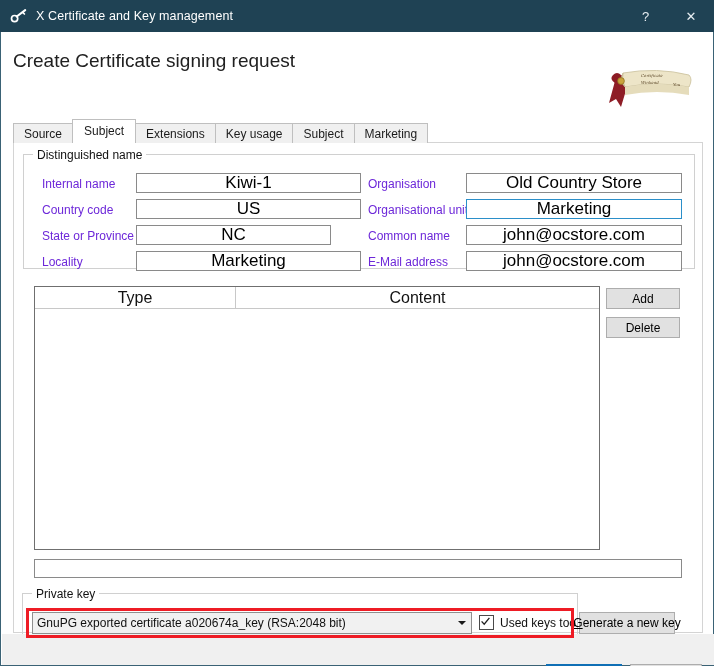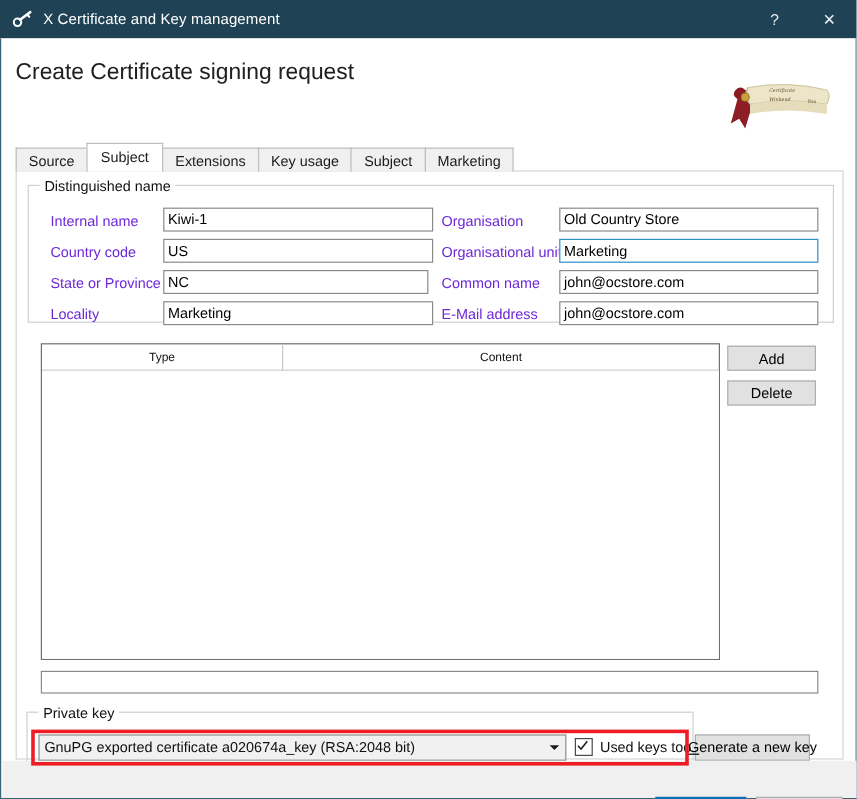--- a/index.html
+++ b/index.html
@@ -132,21 +132,21 @@
     position: absolute;
     top: -7px; left: 9px;
     background: #ffffff;
     padding: 0 4px;
     font-size: 12px;
     color: #111111;
     white-space: nowrap;
   }
   #dn-group {
     left: 9px; top: 11px;
-    width: 672px; height: 115px;
+    width: 672px; height: 115px; text-align: center;
   }
   #pk-group {
     left: 21px; top: 561px;
     width: 556px; height: 54px;
   }
 
   
   .field-label {
     position: absolute;
     font-size: 12px;
@@ -154,21 +154,21 @@
     white-space: nowrap;
     line-height: 16px;
   }
   .text-input {
     position: absolute;
     height: 20px;
     box-sizing: border-box;
     border: 1px solid #8a8a8a;
     background: #ffffff;
     font-family: "Liberation Sans", sans-serif;
-    font-size: 12px;
+    font-size: 17px;
     color: #000000;
     padding: 0 3px;
     line-height: 18px;
     white-space: nowrap;
     overflow: hidden;
   }
   .text-input.focused {
     border: 1px solid #2b8fc9;
   }
 
@@ -184,21 +184,21 @@
   .table-header {
     display: flex;
     height: 22px;
     border-bottom: 1px solid #c8c8c8;
     box-sizing: border-box;
   }
   .th {
     display: flex;
     align-items: center;
     justify-content: center;
-    font-size: 10px;
+    font-size: 16px;
     color: #111111;
     box-sizing: border-box;
     height: 22px;
   }
   .th.type { width: 201px; border-right: 1px solid #c8c8c8; }
   .th.content { flex: 1 1 auto; }
   .table-body { height: 240px; background: #ffffff; }
 
   
   .btn {
@@ -349,21 +349,21 @@
       <div class="groupbox" id="dn-group">
         <span class="legend">Distinguished name</span>
 
         <span class="field-label" style="left:18px; top:21px;">Internal name</span>
         <span class="field-label" style="left:18px; top:47px;">Country code</span>
         <span class="field-label" style="left:18px; top:73px;">State or Province</span>
         <span class="field-label" style="left:18px; top:99px;">Locality</span>
 
         <div class="text-input" style="left:112px; top:18px; width:225px;">Kiwi-1</div>
         <div class="text-input" style="left:112px; top:44px; width:225px;">US</div>
-        <div class="text-input" style="left:112px; top:70px; width:221px;">NC</div>
+        <div class="text-input" style="left:112px; top:70px; width:195px;">NC</div>
         <div class="text-input" style="left:112px; top:96px; width:225px;">Marketing</div>
 
         <span class="field-label" style="left:344px; top:21px;">Organisation</span>
         <span class="field-label" style="left:344px; top:47px;">Organisational unit</span>
         <span class="field-label" style="left:344px; top:73px;">Common name</span>
         <span class="field-label" style="left:344px; top:99px;">E-Mail address</span>
 
         <div class="text-input focused" style="left:442px; top:44px; width:216px;">Marketing</div>
         <div class="text-input" style="left:442px; top:18px; width:216px;">Old Country Store</div>
         <div class="text-input" style="left:442px; top:70px; width:216px;">john@ocstore.com</div>

